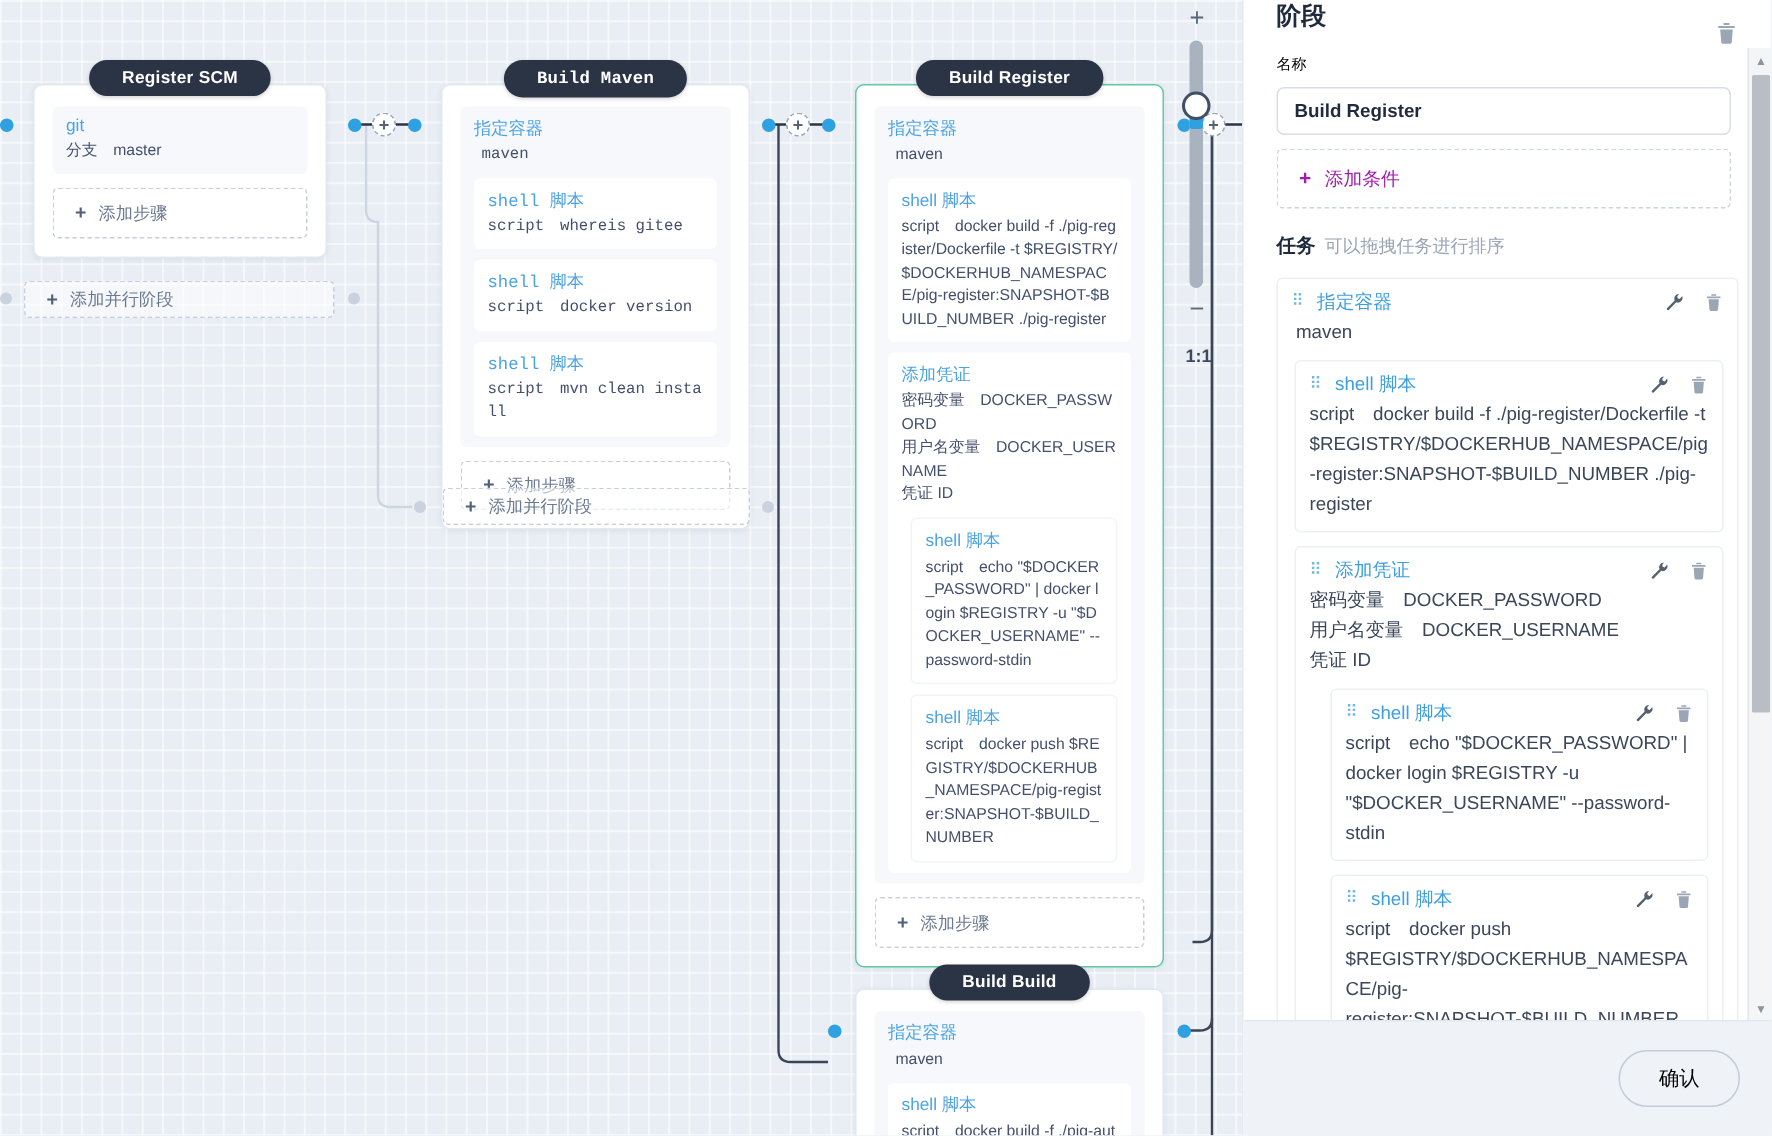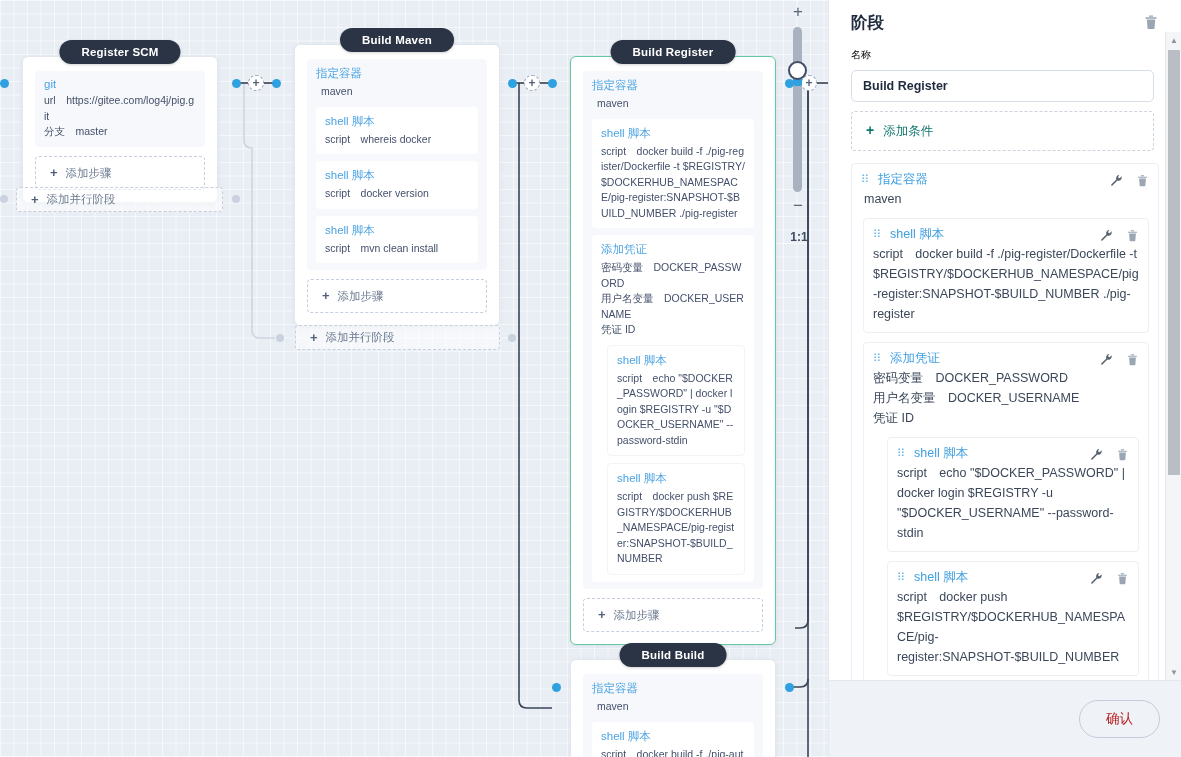--- a/index.html
+++ b/index.html
@@ -95,36 +95,36 @@
   }
   #zratio { position: absolute; left: 5px; top: 230px; width: 28px; text-align: center;
             color: #3e4a5e; font-size: 12px; font-weight: bold; }
 
   
   #panel {
     position: absolute; left: 828px; top: 0; width: 353px; height: 757px;
     background: #ffffff; border-left: 1px solid #e6eaf0;
   }
   #panel-scroll { position: absolute; left: 0; top: 0; right: 0; bottom: 77px; overflow: hidden; padding: 0 22px; }
-  .p-title { font-size: 16.5px; font-weight: bold; color: #1f2b3d; padding-top: 12px; }
+  .p-title { font-size: 16.5px; font-weight: bold; color: #1f2b3d; }
   .p-trash { position: absolute; right: 22px; top: 14px; cursor: pointer; }
   .p-label { font-size: 10px; color: #000000; margin-top: 14px; }
   .p-input {
     width: 303px; height: 32px; margin-top: 8px;
     border: 1px solid #d8dee7; border-radius: 5px;
     padding: 0 11px; font-size: 12.5px; font-weight: bold; color: #1f2b3d;
     font-family: "Liberation Sans", sans-serif; background: #fff;
   }
   .p-sec { margin-top: 16px; font-size: 13px; }
   .p-sec b { color: #1f2b3d; font-weight: bold; }
   .p-sec span { color: #9aa5b4; font-size: 12px; margin-left: 6px; }
   .p-dashed {
     width: 303px; border: 1px dashed #ccd4de; border-radius: 4px;
     margin-top: 9px; padding: 10px 0 10px 14px;
-    color: #0f766e; font-size: 12.5px;
+    color: #a21caf; font-size: 12.5px;
   }
   .p-dashed .plus { font-weight: bold; margin-right: 9px; font-size: 14px; }
 
   
   .task { margin-top: 12px; }
   .task-card { border: 1px solid #eceff4; border-radius: 4px; padding: 6px 9px 8px; background:#fff; }
   .task-head { display: flex; align-items: center; height: 19px; }
   .grip { color: #6fb8e8; font-size: 11px; letter-spacing: 1px; line-height: 9px; margin-right: 8px; width: 9px; }
   .grip i { display:block; font-style: normal; }
   .task-name { color: #3d9fe0; font-size: 12.5px; flex: 1; }
@@ -143,21 +143,21 @@
   #sb .arr.dn { position: absolute; bottom: 0; left: 0; }
 
   
   #p-footer {
     position: absolute; left: 0; bottom: 0; width: 353px; height: 77px;
     background: #eff3f8; border-top: 1px solid #e3e8ef;
     display: flex; align-items: center; justify-content: flex-end; padding-right: 22px;
   }
   #confirm-btn {
     background: transparent; border: 1px solid #c3ccd8; border-radius: 20px;
-    color: #b91c1c; font-size: 13.5px; padding: 9px 26px;
+    color: #000000; font-size: 13.5px; padding: 9px 26px;
     font-family: Liberation Serif, serif; cursor: pointer;
   }
 </style>
 </head>
 <body>
 
 <div id="root">
 
   <div id="canvas">
 
@@ -187,43 +187,42 @@
     <div class="cdot grey" style="left:0px;  top:195px;"></div>
     <div class="cdot grey" style="left:232px;top:195px;"></div>
     <div class="cdot grey" style="left:276px;top:334px;"></div>
     <div class="cdot grey" style="left:508px;top:334px;"></div>
 
     <div class="stage" style="left:22px; top:56px; width:196px;">
       <div class="stage-title">Register SCM</div>
       <div class="stage-body">
         <div class="blk">
           <div class="blk-head">git</div>
-          <div class="blk-line">url　https://gitee.com/log4j/pig.git</div>
           <div class="blk-line">分支　master</div>
         </div>
         <div class="dashed-btn">
           <span class="plus">+</span><span>添加步骤</span>
         </div>
       </div>
     </div>
     <div class="par-stage" style="left:16px; top:187px; width:207px; height:25px;">
       <span class="plus">+</span>
         <span>添加并行阶段</span>
     </div>
 
-    <div class="stage" style="left:294px; top:44px; width:206px;">
+    <div class="stage" style="left:294px; top:56px; width:206px;font-family:Liberation Mono, monospace;">
       <div class="stage-title">Build Maven</div>
       <div class="stage-body">
         <div class="blk">
           <div class="blk-head">指定容器</div>
           <div class="blk-line indent">maven</div>
           <div class="nested">
             <div class="blk">
               <div class="blk-head">shell 脚本</div>
-              <div class="blk-line">script　whereis docker</div>
+              <div class="blk-line">script　whereis gitee</div>
             </div>
           </div>
           <div class="nested">
             <div class="blk">
               <div class="blk-head">shell 脚本</div>
               <div class="blk-line">script　docker version</div>
             </div>
           </div>
           <div class="nested">
             <div class="blk">
@@ -312,20 +311,23 @@
     <div id="panel-scroll">
       <div class="p-title">阶段</div>
 
       <div class="p-label">名称</div>
       <input class="p-input" value="Build Register" style="">
 
       <div class="p-dashed">
         <span class="plus">+</span><span>添加条件</span>
       </div>
 
+      <div class="p-sec">
+        <b>任务</b><span>可以拖拽任务进行排序</span>
+      </div>
 
       
       <div class="task">
         <div class="task-card">
           <div class="task-head">
             <span class="grip">
                 <i>⠿</i>
               </span>
             <span class="task-name">指定容器</span>
             <span class="task-acts">

